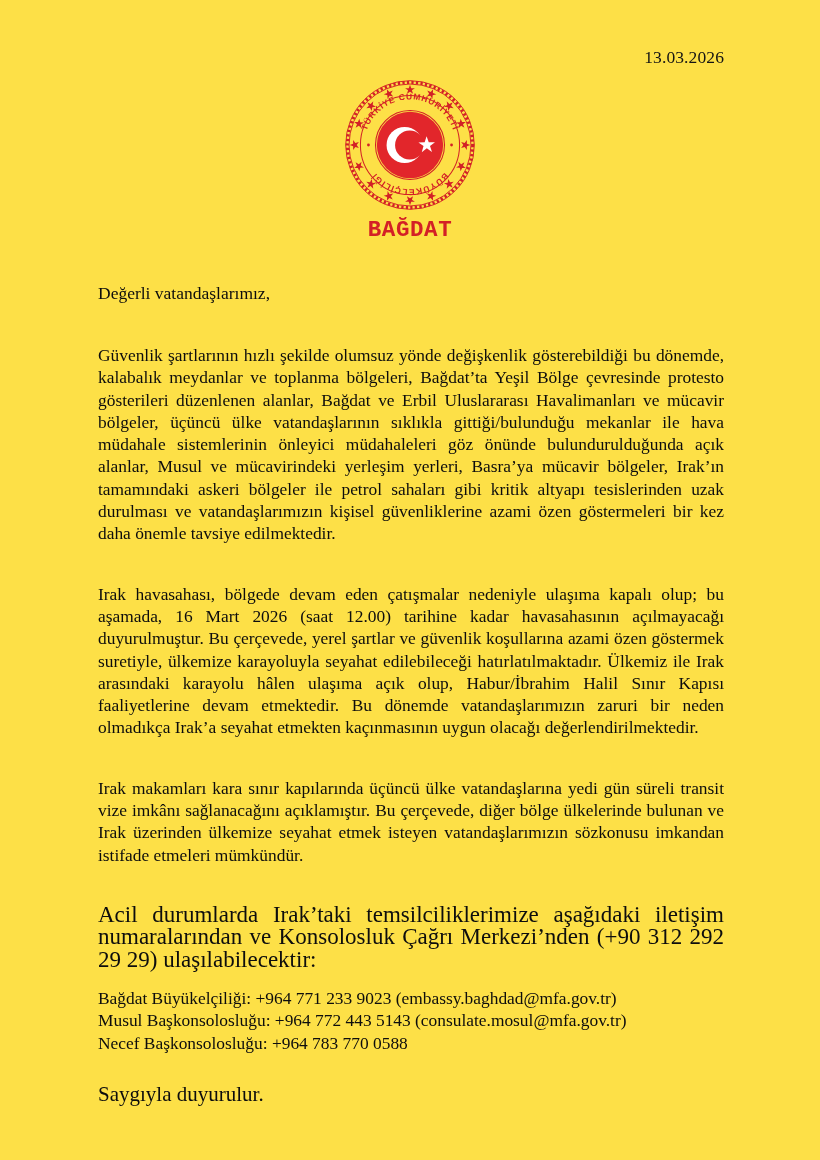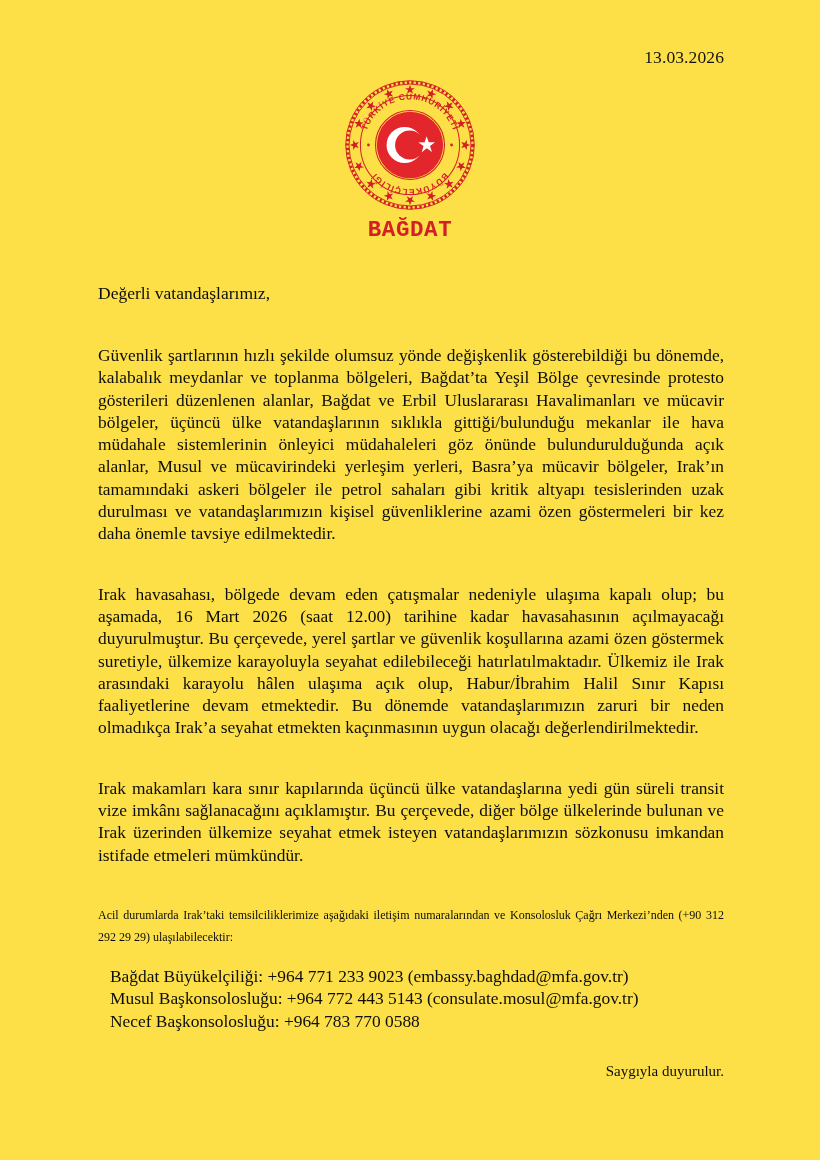--- a/index.html
+++ b/index.html
@@ -82,43 +82,43 @@
     line-height: 22.3px;
     text-align: justify;
     text-justify: inter-word;
     margin: 0 0 34px 0;
     hyphens: none;
     font-family: Liberation Serif, serif;
   }
   p.para.gap-lg { margin-bottom: 38px; }
 
   .contact-intro {
-    font-size: 12px;
+    font-size: 23px;
     line-height: 22.3px;
     text-align: justify;
     margin: 0 0 16px 0;
   }
 
   ul.contact-list {
     list-style: none;
-    margin: 0 0 28px 12px;
+    margin: 0 0 28px 0;
     padding: 0;
   }
   ul.contact-list li {
     font-size: 17.4px;
     line-height: 22.6px;
     text-align: left;
     white-space: nowrap;
   }
 
   .closing {
-    font-size: 15px;
+    font-size: 21px;
     line-height: 22px;
     margin: 0;
-    text-align: right;
+    text-align: left;
   }
 </style>
 </head>
 <body>
 
 <div class="page">
 
   <div class="date-line">13.03.2026</div>
 
   <div class="emblem-block">

